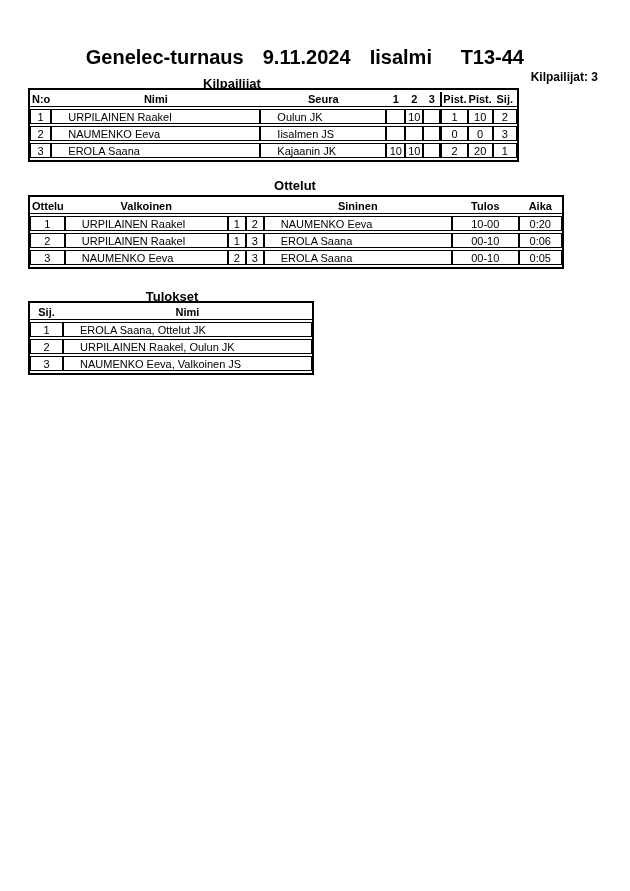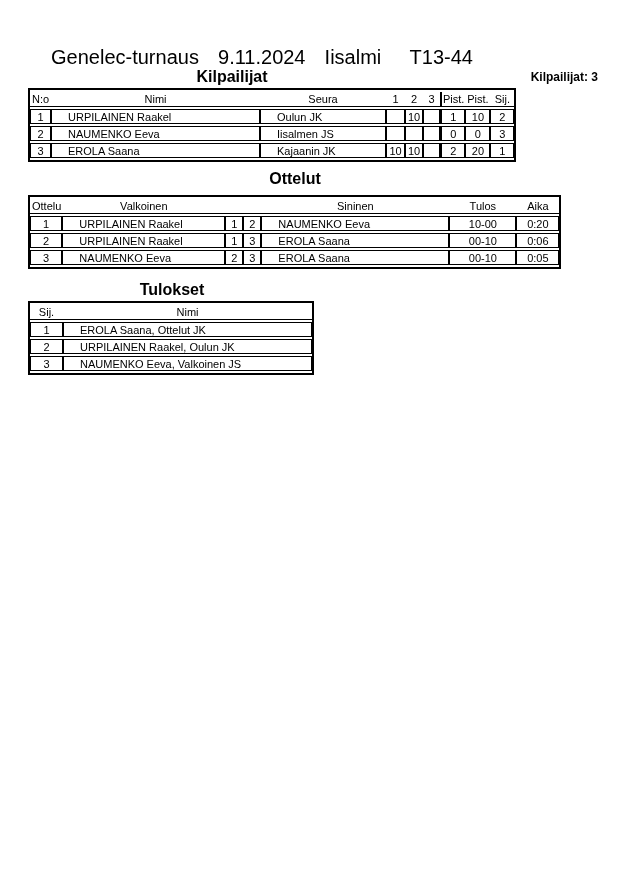--- a/index.html
+++ b/index.html
@@ -11,32 +11,33 @@
   }
   .page {
     position: relative;
     width: 630px; height: 891px;
     background: #ffffff;
     overflow: hidden;
   }
   .title {
     position: absolute;
     top: 46px; left: 0; width: 524px;
-    text-align: center;
+    text-align: right;
     font-size: 20px;
-    font-weight: normal;
+    font-weight: bold;
     white-space: pre;
     word-spacing: 4px;
   }
   .heading {
     position: absolute;
-    font-size: 16px;
+    font-size: 13px;
     font-weight: bold;
     white-space: nowrap;
     transform: translateX(-50%);
+    margin-top: 8px;
   }
   .h-kilp { left: 232px; top: 68px; }
   .h-ott  { left: 295px; top: 170px; }
   .h-tul  { left: 172px; top: 281px; }
   .count {
     position: absolute;
     top: 70px; right: 32px;
     font-size: 12px;
     font-weight: bold;
   }
@@ -55,21 +56,21 @@
   th, td {
     box-sizing: border-box;
     font-size: 11px;
     line-height: 12px;
     white-space: nowrap;
     overflow: hidden;
     vertical-align: middle;
     padding: 0 1px;
   }
   th {
-    font-weight: normal;
+    font-weight: bold;
     border: 0;
     border-bottom: 1px solid #000000;
     height: 15px;
   }
   td {
     border: 1px solid #000000;
     height: 15px;
   }
   .ac { text-align: center; }
   .al { text-align: left; padding-left: 16px; }

